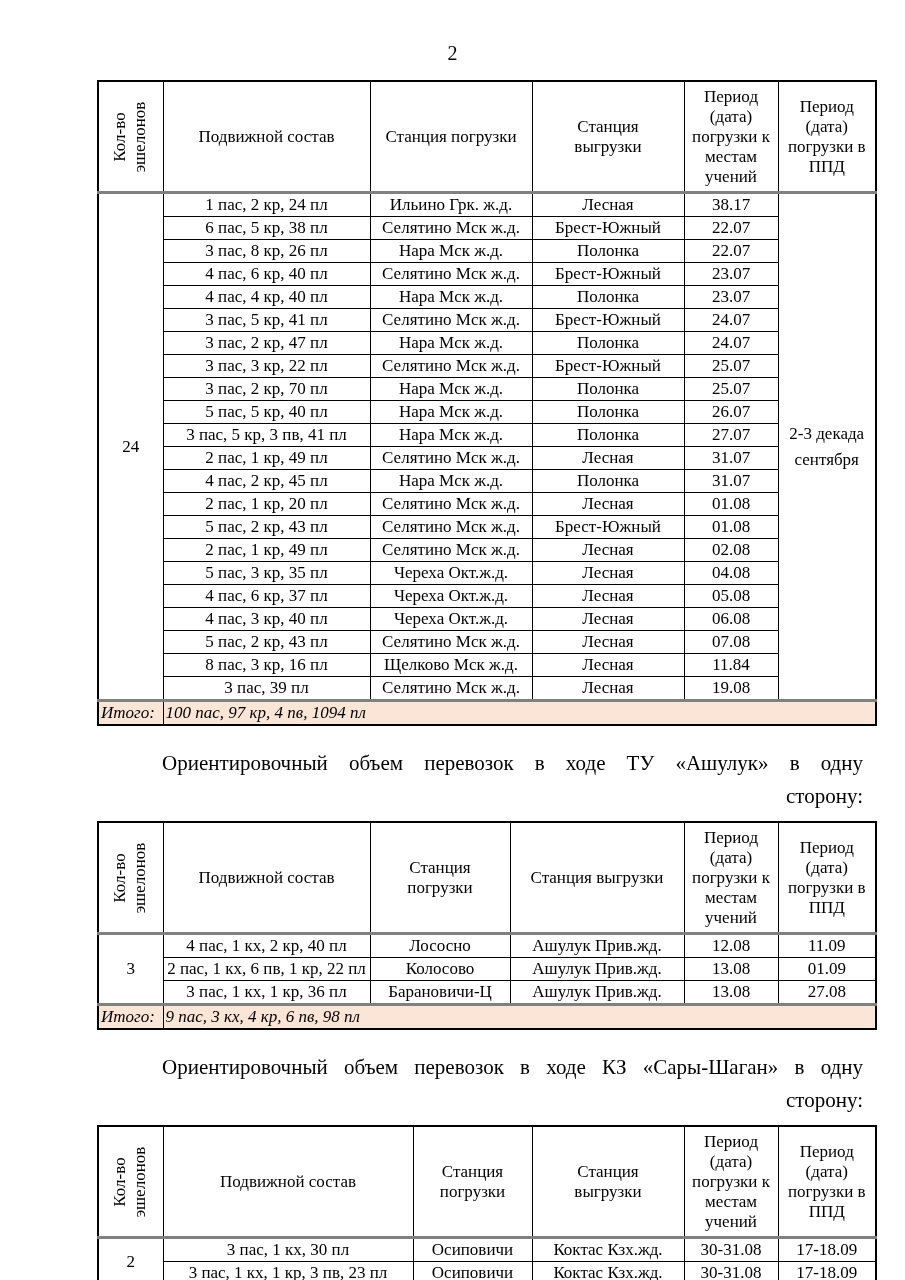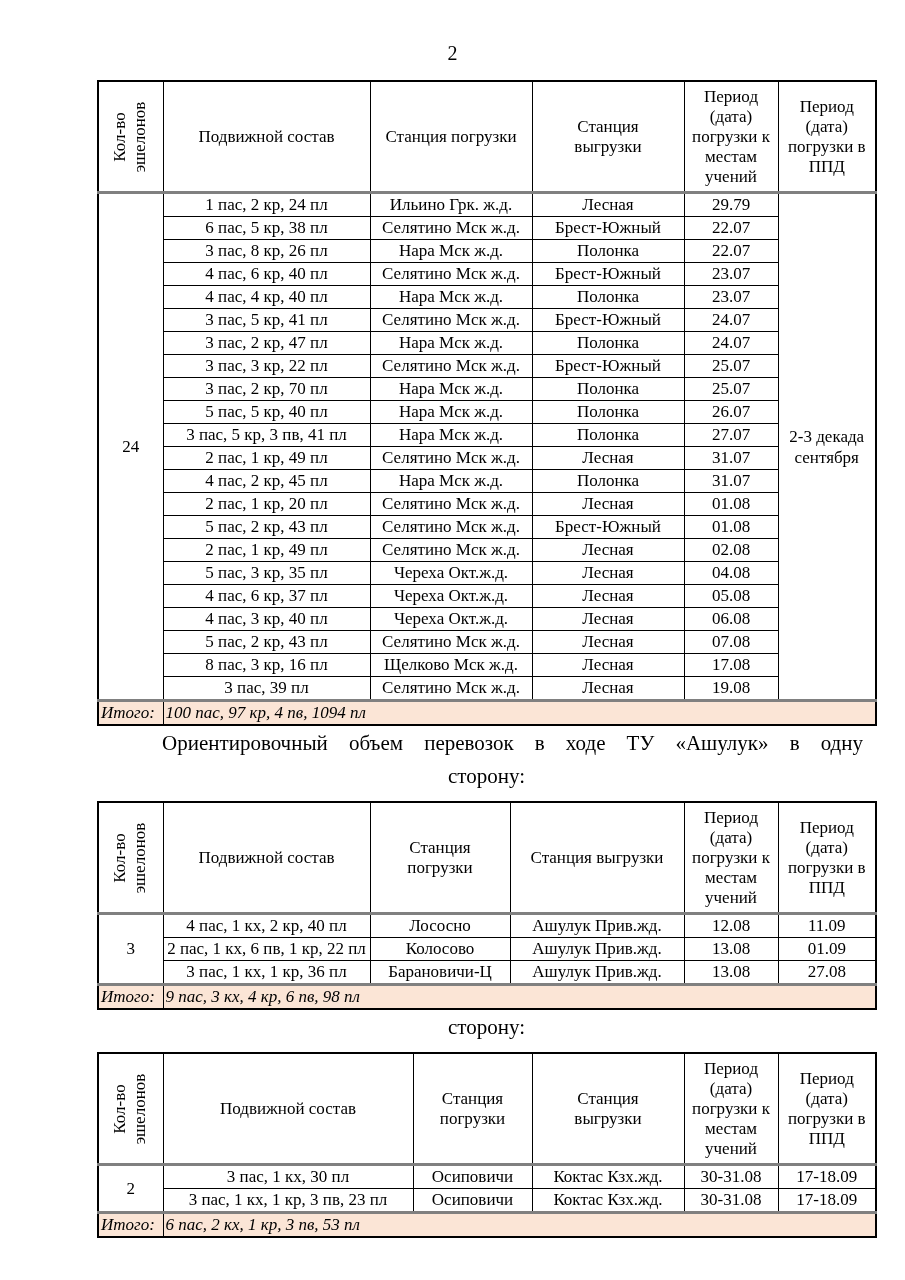--- a/index.html
+++ b/index.html
@@ -36,38 +36,38 @@
   
   th.th-vert{padding:0;}
   .vert-wrap{display:flex;align-items:center;justify-content:center;height:103px;}
   .vert-wrap span{
     display:block;transform:rotate(-90deg);
     width:104px;text-align:center;line-height:20px;font-size:17px;
   }
   
   th.wrap2 span.hdr{display:inline-block;max-width:92px;}
 
-  td.cell-ppd span.ppd-inner{display:inline-block;width:76px;line-height:21px;}
+  td.cell-ppd span.ppd-inner{display:inline-block;width:76px;line-height:26px;}
 
   tbody.totals td{
     background:var(--totals-bg,#FBE5D6);
     border-top:3px solid var(--heavy-border,#808080);
     text-align:left;height:22px;line-height:20px;font-style:italic;
   }
   td.total-label{padding-left:3px;}
   td.total-value{padding-left:8px;}
 
   p.para{
     margin:9px 12px 8px 13px;
     font-size:21px;line-height:33px;
   }
   p.para .line1{display:block;text-align:justify;text-align-last:justify;text-indent:52px;}
-  p.para .line2{display:block;text-align:center;}
-
-  table.doc + p.para{margin-top:1px;}
+  p.para .line2{display:block;text-align:right;}
+
+  table.doc + p.para{margin-top:21px;}
 </style>
 </head>
 <body>
 
 <div class="page">
   <div class="page-number">2</div>
 
   <div class="content">
 
     <table class="doc">
@@ -92,21 +92,21 @@
           <th><span class="hdr">Период (дата) погрузки к местам учений</span></th>
           <th><span class="hdr">Период (дата) погрузки в ППД</span></th>
         </tr>
       </thead>
       <tbody>
           <tr>
             <td rowspan="22" class="cell-echelons">24</td>
             <td>1 пас, 2 кр, 24 пл</td>
             <td>Ильино Грк. ж.д.</td>
             <td>Лесная</td>
-            <td>29.79</td>
+            <td>38.17</td>
             <td rowspan="22" class="cell-ppd"><span class="ppd-inner">2-3 декада сентября</span></td>
           </tr>
           <tr>
             <td>6 пас, 5 кр, 38 пл</td>
             <td>Селятино Мск ж.д.</td>
             <td>Брест-Южный</td>
             <td>22.07</td>
           </tr>
           <tr>
             <td>3 пас, 8 кр, 26 пл</td>
@@ -213,21 +213,21 @@
           <tr>
             <td>5 пас, 2 кр, 43 пл</td>
             <td>Селятино Мск ж.д.</td>
             <td>Лесная</td>
             <td>07.08</td>
           </tr>
           <tr>
             <td>8 пас, 3 кр, 16 пл</td>
             <td>Щелково Мск ж.д.</td>
             <td>Лесная</td>
-            <td>17.08</td>
+            <td>11.84</td>
           </tr>
           <tr>
             <td>3 пас, 39 пл</td>
             <td>Селятино Мск ж.д.</td>
             <td>Лесная</td>
             <td>19.08</td>
           </tr>
         </tbody>
       <tbody class="totals">
         <tr>
@@ -291,20 +291,21 @@
         </tbody>
       <tbody class="totals">
         <tr>
           <td class="total-label">Итого:</td>
           <td class="total-value" colspan="5">9 пас, 3 кх, 4 кр, 6 пв, 98 пл</td>
         </tr>
       </tbody>
     </table>
 
     <p class="para">
+      <span class="line1">Ориентировочный объем перевозок в ходе КЗ «Сары-Шаган» в одну</span>
       <span class="line2">сторону:</span>
     </p>
 
     <table class="doc">
       <colgroup>
         <col style="width:65px">
           <col style="width:250px">
           <col style="width:119px">
         <col style="width:152px">
           <col style="width:94px">

